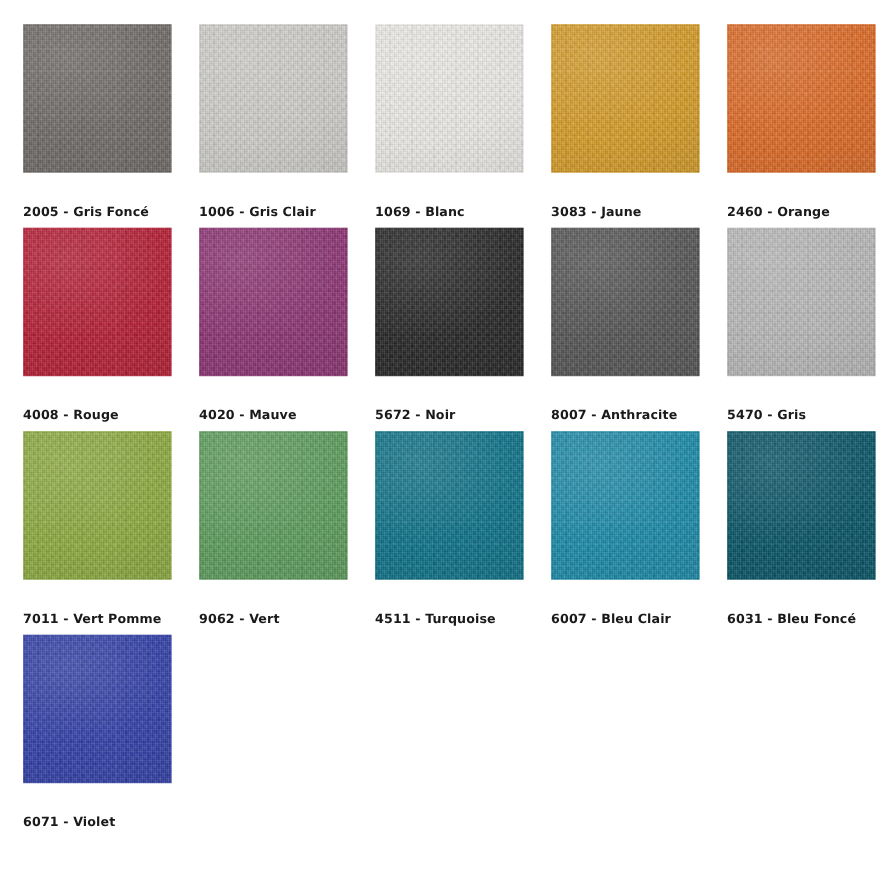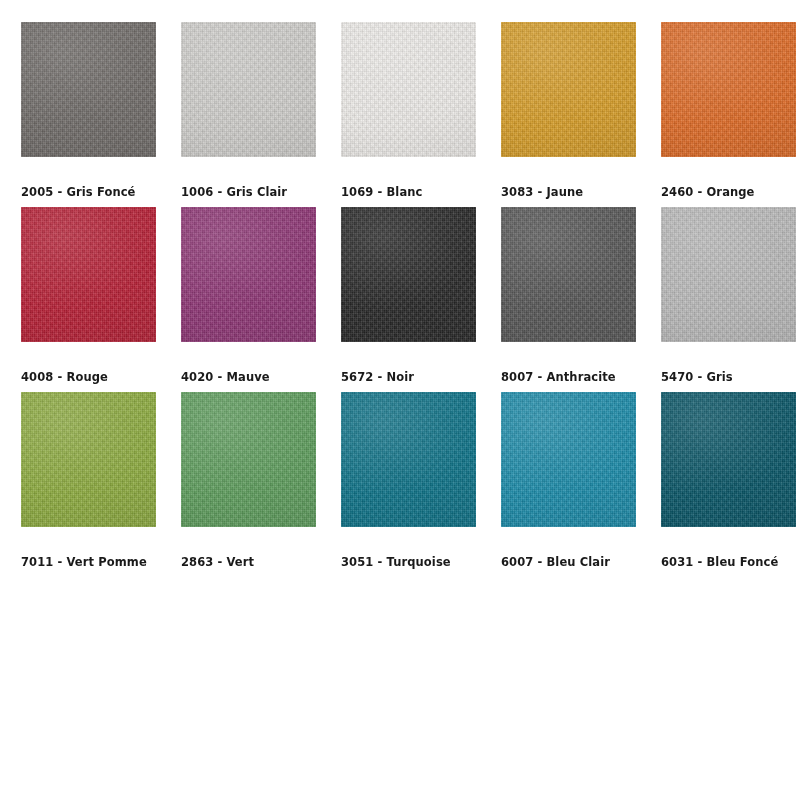--- a/index.html
+++ b/index.html
@@ -171,36 +171,43 @@
         <div class="grain"></div>
         <div class="sheen"></div>
       </div>
       <div class="swatch-label">7011 - Vert Pomme</div>
     </div>
     <div class="swatch-cell">
       <div class="swatch-chip" style="background: rgb(93, 156, 92);">
         <div class="grain"></div>
         <div class="sheen"></div>
       </div>
-      <div class="swatch-label">2863 - Vert</div>
+      <div class="swatch-label">9062 - Vert</div>
     </div>
     <div class="swatch-cell">
       <div class="swatch-chip" style="background: rgb(13, 114, 135);">
         <div class="grain"></div>
         <div class="sheen"></div>
       </div>
-      <div class="swatch-label">3051 - Turquoise</div>
+      <div class="swatch-label">4511 - Turquoise</div>
     </div>
     <div class="swatch-cell">
       <div class="swatch-chip" style="background: rgb(27, 138, 168);">
         <div class="grain"></div>
         <div class="sheen"></div>
       </div>
       <div class="swatch-label">6007 - Bleu Clair</div>
     </div>
     <div class="swatch-cell">
       <div class="swatch-chip" style="background: rgb(8, 85, 102);">
         <div class="grain"></div>
         <div class="sheen"></div>
       </div>
       <div class="swatch-label">6031 - Bleu Foncé</div>
+    </div>
+    <div class="swatch-cell">
+      <div class="swatch-chip" style="background: rgb(51, 65, 168);">
+        <div class="grain"></div>
+        <div class="sheen"></div>
+      </div>
+      <div class="swatch-label">6071 - Violet</div>
     </div>
   </div>
 
 </body></html>

